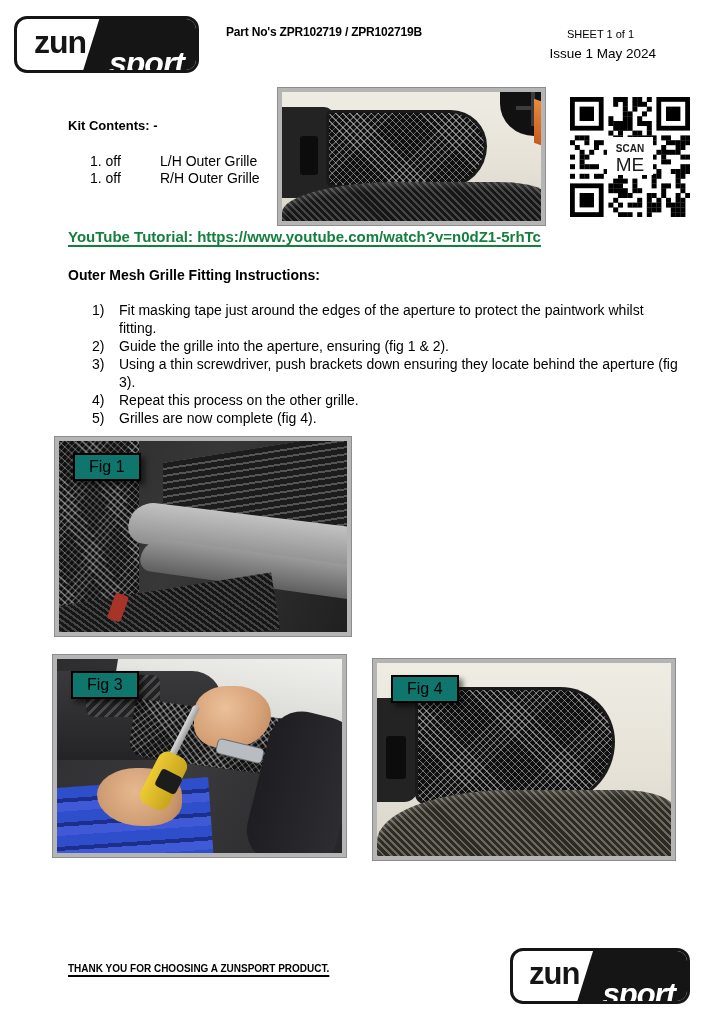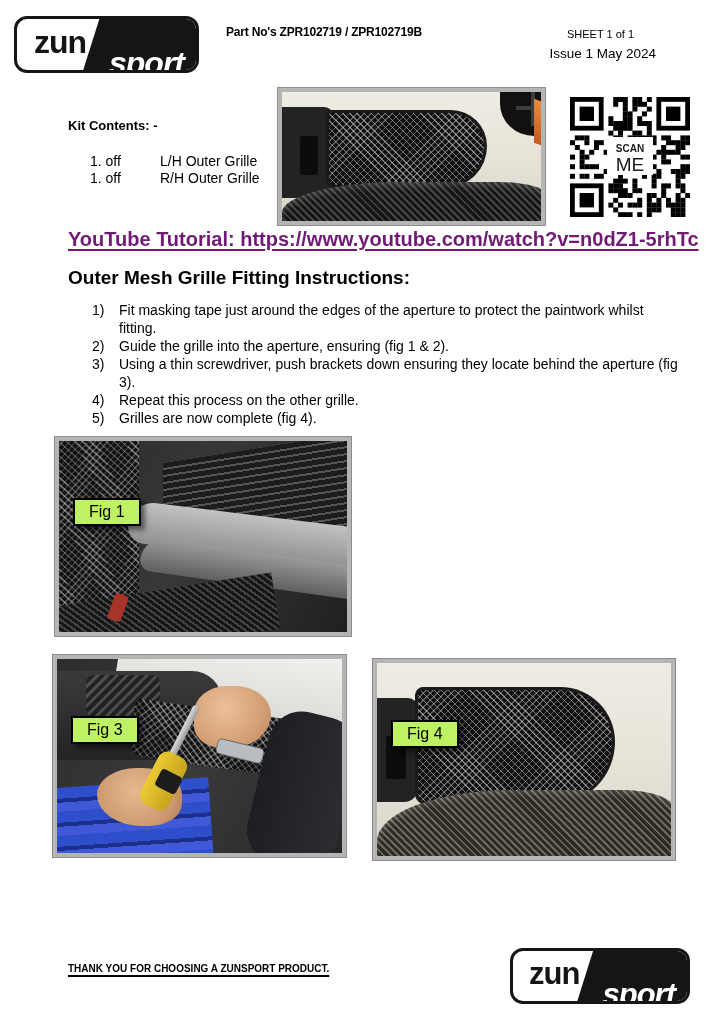--- a/index.html
+++ b/index.html
@@ -27,35 +27,35 @@
   .sheet-no { position:absolute; left:567px; top:28px; font-size:11px; white-space:nowrap; }
   .issue-no { position:absolute; left:0; top:46px; width:656px; text-align:right; font-size:13.5px; }
 
   
   .kit-heading { position:absolute; left:68px; top:118px; font-size:13px; font-weight:bold; }
   .kit-list { position:absolute; left:90px; top:153px; font-size:14px; line-height:17px; }
   .kit-row { display:flex; }
   .kit-qty { width:70px; }
 
   
-  .yt-link { position:absolute; left:68px; top:228px; font-size:20px; font-weight:bold;
-    color:#701a75; text-decoration:underline; text-decoration-thickness:2px; text-underline-offset:3px; white-space:nowrap; }
-  .fit-heading { position:absolute; left:68px; top:267px; font-size:19px; font-weight:bold; }
+  .yt-link { position:absolute; left:68px; top:228px; font-size:15px; font-weight:bold;
+    color:#15803d; text-decoration:underline; text-decoration-thickness:2px; text-underline-offset:3px; white-space:nowrap; }
+  .fit-heading { position:absolute; left:68px; top:267px; font-size:14px; font-weight:bold; }
 
   
   .steps { position:absolute; left:92px; top:301px; font-size:14px; line-height:18px; }
   .step { display:flex; }
   .step-num { width:27px; flex:0 0 27px; }
   .step-text { width:560px; }
 
   
   .photo-frame { position:absolute; border:4px solid #b5b5b5; box-shadow:0 0 0 1px #8d8d8d; background:#222; overflow:hidden; }
   .photo { position:absolute; inset:0; overflow:hidden; }
-  .fig-label { position:absolute; left:14px; top:12px; background:#bef264; border:2px solid #000;
-    padding:3px 14px; font-size:16px; box-shadow:4px 4px 5px rgba(0,0,0,.5); z-index:5;margin-top:45px; }
+  .fig-label { position:absolute; left:14px; top:12px; background:#0f766e; border:2px solid #000;
+    padding:3px 14px; font-size:16px; box-shadow:4px 4px 5px rgba(0,0,0,.5); z-index:5; }
 
   .frame-top  { left:278px; top:88px;  width:267px; height:137px; }
   .frame-fig1 { left:55px;  top:437px; width:296px; height:199px; }
   .frame-fig2 { left:374px; top:440px; width:299px; height:193px; }
   .frame-fig3 { left:53px;  top:655px; width:293px; height:202px; }
   .frame-fig4 { left:373px; top:659px; width:302px; height:201px; }
 
   
   .mesh { background:
       repeating-linear-gradient(45deg, rgba(215,215,215,.55) 0 1px, transparent 1px 5px),

